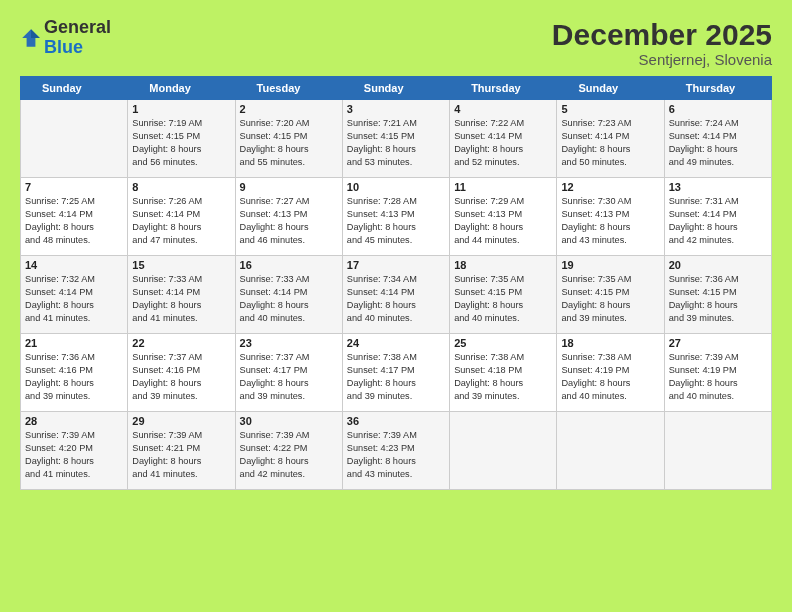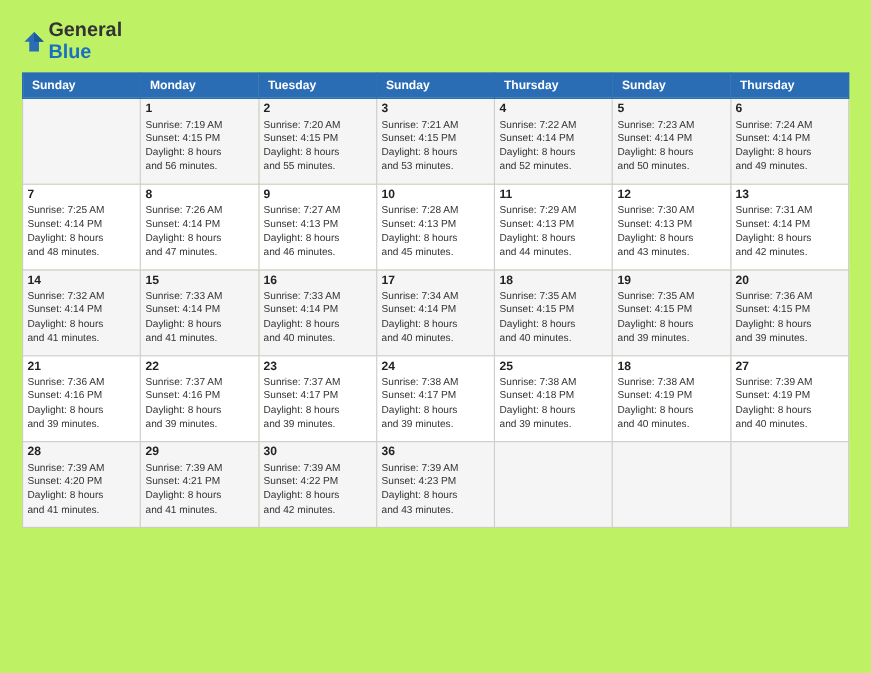--- a/index.html
+++ b/index.html
@@ -53,21 +53,21 @@
       color: #555;
     }
     table {
       width: 100%;
       border-collapse: collapse;
       font-size: 10px;
     }
     thead tr th {
       background-color: #2a6db5;
       color: #fff;
-      padding: 5px 8px;
+      padding: 5px 21px;
       text-align: left;
       font-size: 11px;
       font-weight: bold;
       border: 1px solid #2a6db5;
     }
     tbody tr td {
       border: 1px solid #ccc;
       padding: 3px 4px;
       vertical-align: top;
       width: calc(100% / 7);
@@ -99,20 +99,24 @@
   <div class="header">
     <div class="logo">
       <svg class="logo-icon" viewBox="0 0 40 40">
         <polygon points="20,4 36,20 28,20 28,36 12,36 12,20 4,20" fill="#2a6db5"></polygon>
         <polygon points="20,4 36,20 20,20" fill="#1a5a9a"></polygon>
       </svg>
       <div class="logo-text">
         <span class="logo-general">General</span><br>
         <span class="logo-blue">Blue</span>
       </div>
+    </div>
+    <div class="title-block">
+      <h1>December 2025</h1>
+      <h2>Sentjernej, Slovenia</h2>
     </div>
   </div>
 
   <table>
     <thead>
       <tr>
         <th>Sunday</th>
         <th>Monday</th>
         <th>Tuesday</th>
         <th>Sunday</th>

